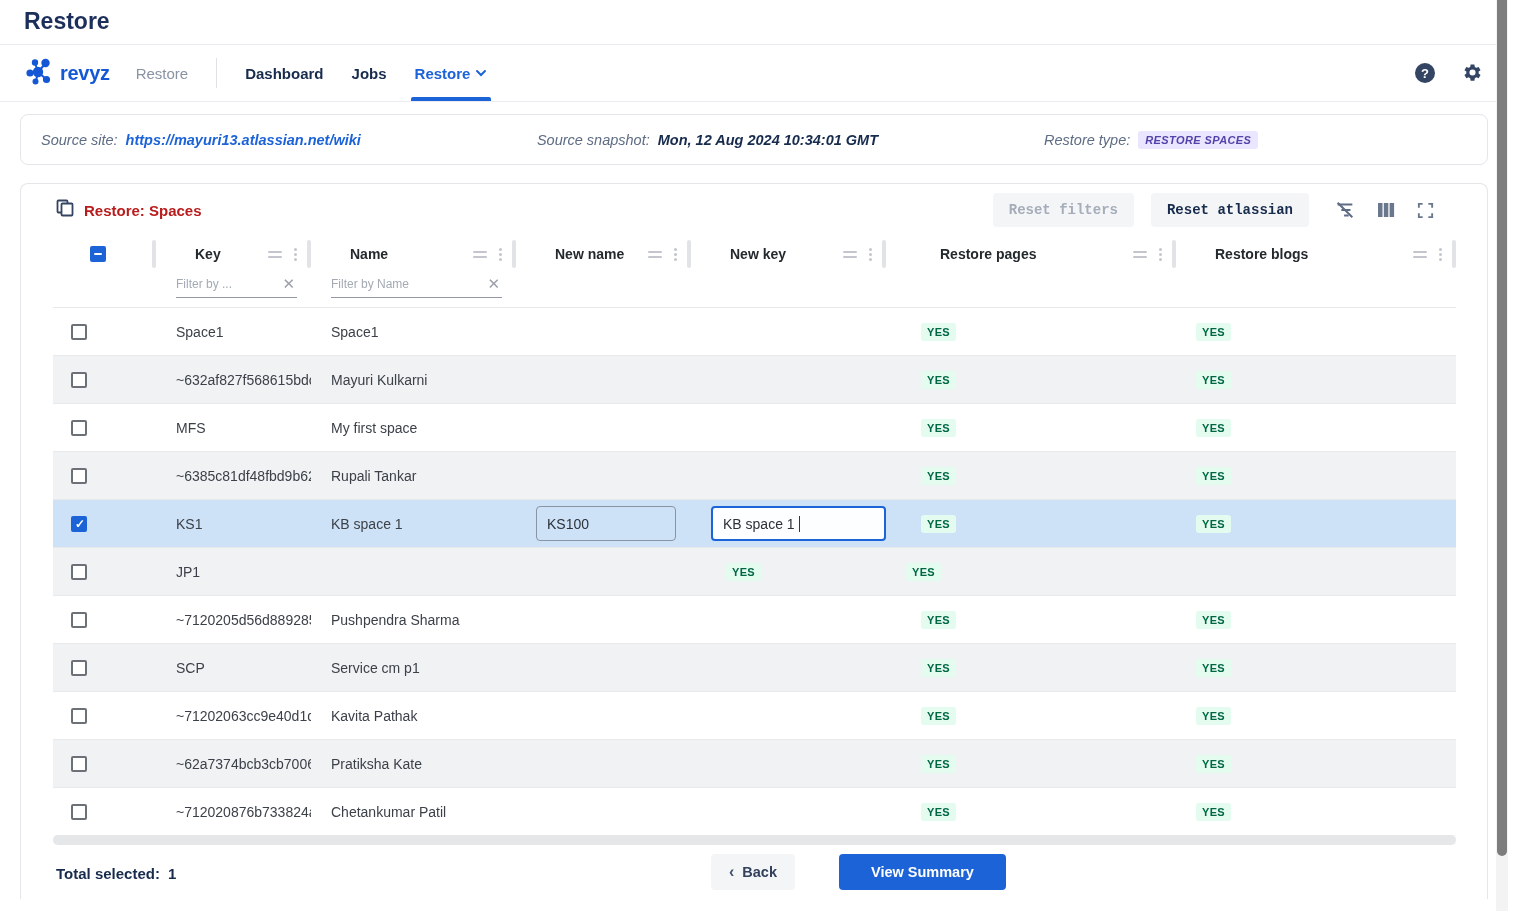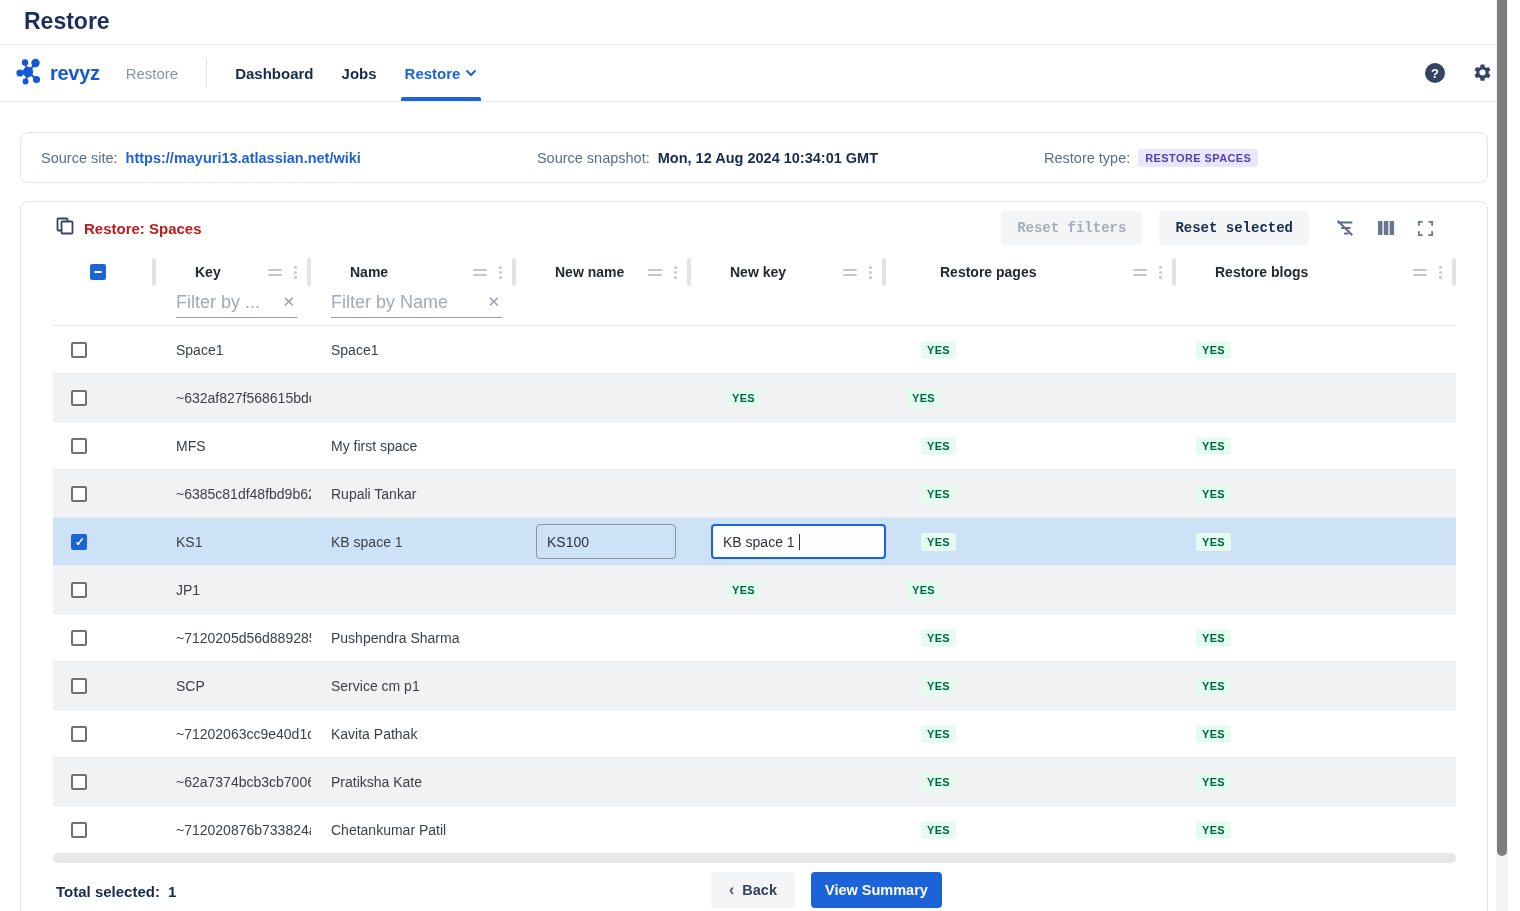--- a/index.html
+++ b/index.html
@@ -5,39 +5,39 @@
   * { margin:0; padding:0; box-sizing:border-box; }
   html,body { width:1520px; height:911px; overflow:hidden; background:#fff;
     font-family:"Liberation Sans", sans-serif; color:#172b4d; }
   .page { width:1508px; height:788px; position:relative; }
 
   
   .page-title { font-size:23px; font-weight:700; color:#1c2e5a; padding:8px 0 9px 24px; }
   .top-rule { border-top:1px solid #ebecf0; }
 
   
-  .navbar { height:57px; display:flex; align-items:center; padding:0 14px;
+  .navbar { height:57px; display:flex; align-items:center; padding:0 24px;
     border-bottom:1px solid #ebecf0; position:relative; }
   .brand { display:flex; align-items:center; gap:6px; margin-right:26px; }
   .brand-name { font-size:20px; font-weight:700; color:#1558d6; letter-spacing:-0.3px; }
   .nav-items { display:flex; align-items:center; gap:28px; height:100%; }
   .nav-item { font-size:15px; font-weight:600; color:#172b4d; cursor:pointer;
     height:100%; display:flex; align-items:center; position:relative; }
   .nav-item.muted { color:#8993a4; font-weight:400; }
   .nav-item.active { color:#1d63d8; }
   .nav-item.active .underline { position:absolute; left:-4px; right:-4px; bottom:0;
     height:4px; background:#1d63d8; border-radius:2px 2px 0 0; }
   .nav-divider { width:1px; height:30px; background:#dfe1e6; }
   .chev { margin-left:5px; display:inline-flex; }
   .nav-right { margin-left:auto; display:flex; align-items:center; gap:24px; }
   .icon-btn { cursor:pointer; display:flex; align-items:center; }
 
   
-  .source-card { margin:30px 20px 0 20px; border:1px solid #e4e6ea; border-radius:8px;
-    height:51px; display:flex; align-items:center; padding:0 20px; font-size:14.5px; }
+  .source-card { margin:12px 20px 0 20px; border:1px solid #e4e6ea; border-radius:8px;
+    height:51px; display:flex; align-items:center; padding:0 20px; font-size:14.5px;font-style:italic; }
   .src-label { color:#5e6c84; margin-right:8px; }
   .src-link { color:#1d63d8; font-weight:600; cursor:pointer; }
   .src-value { color:#172b4d; font-weight:600; }
   .src-group { display:flex; align-items:center; }
   .g2 { margin-left:176px; }
   .g3 { margin-left:166px; }
   .type-badge { background:#eae6ff; color:#5243aa; font-size:11px; font-weight:700;
     letter-spacing:.4px; padding:3px 7px; border-radius:3px; }
 
   
@@ -62,21 +62,21 @@
   .hcell .hicons { margin-left:auto; display:flex; align-items:center; gap:12px;
     padding-right:14px; }
   .drag-ic { display:flex; flex-direction:column; gap:3px; }
   .drag-ic i { display:block; width:14px; height:2px; background:#c3c7cd; border-radius:1px; }
   .dots-ic { display:flex; flex-direction:column; gap:2px; }
   .dots-ic i { width:3px; height:3px; border-radius:50%; background:#c3c7cd; }
   .hcell.pages { padding-left:35px; }
   .fcell { height:35px; display:flex; align-items:center; padding:0 14px 6px 20px; }
   .filter-box { flex:1; display:flex; align-items:center; border-bottom:1px solid #949aa5;
     padding-bottom:4px; }
-  .filter-ph { color:#a4aab4; font-size:18px; white-space:nowrap; overflow:hidden;
+  .filter-ph { color:#a4aab4; font-size:12px; white-space:nowrap; overflow:hidden;
     flex:1; }
   .x-ic { color:#9aa0aa; font-size:15px; cursor:pointer; padding:0 2px; }
 
   .trow { display:grid; grid-template-columns:103px 155px 205px 175px 195px 290px 280px;
     height:48px; border-top:1px solid #e8e9eb; background:#fff; }
   .trow.striped { background:#f1f2f4; }
   .trow.selected { background:#cde2f6; }
   .tcell { display:flex; align-items:center; padding-left:20px; font-size:14px;
     color:#3c4149; white-space:nowrap; overflow:hidden; }
   .tcell.cbx { padding-left:18px; }
@@ -106,21 +106,21 @@
   .card-footer { height:56px; display:flex; align-items:center; padding-left:35px;
     position:relative; }
   .total-label { font-size:15px; font-weight:700; color:#172b4d; }
   .total-value { font-size:15px; font-weight:700; color:#172b4d; margin-left:8px; }
   .footer-btns { position:absolute; left:690px; top:9px; display:flex; gap:16px; }
   .back-btn { display:flex; align-items:center; gap:8px; background:#f4f5f7; color:#33415c;
     font-size:14.5px; font-weight:600; border:none; border-radius:4px; padding:9px 18px;
     cursor:pointer; font-family:inherit; }
   .back-chev { font-size:16px; color:#42526e; }
   .primary-btn { background:#1d63d8; color:#fff; font-size:14.5px; font-weight:600;
-    border:none; border-radius:4px; padding:9px 14px; cursor:pointer; font-family:inherit; }
+    border:none; border-radius:4px; padding:9px 32px; cursor:pointer; font-family:inherit;margin-left:28px; }
 
   
   .v-scrollbar { position:absolute; right:0; top:0; width:12px; height:911px;
     background:#f3f3f3; }
   .v-thumb { position:absolute; top:0; left:1px; width:10px; height:856px;
     background:#7d7d7d; border-radius:0 0 6px 6px; }
 </style>
 </head>
 <body>
 
@@ -200,21 +200,21 @@
     <div class="card-header">
       <span>
         <svg width="18" height="18" viewBox="0 0 18 18" fill="none" stroke="#344563" stroke-width="1.8">
             <rect x="1.5" y="1.5" width="10" height="12" rx="1"></rect>
             <rect x="5.5" y="4.5" width="11" height="12" rx="1" fill="#fff"></rect>
           </svg>
       </span>
       <span class="card-title">Restore: Spaces</span>
       <div class="hdr-right">
         <button class="btn disabled">Reset filters</button>
-        <button class="btn">Reset selected</button>
+        <button class="btn">Reset atlassian</button>
         <div class="tool-icons">
           <span class="icon-btn">
             <svg width="22" height="22" viewBox="0 0 24 24" fill="none" stroke="#5e6c84" stroke-width="2">
                 <path d="M4 6h16M8 12h10M11 18h5"></path>
                 <line x1="4" y1="4" x2="20" y2="20" stroke-width="2.2"></line>
               </svg>
           </span>
           <span class="icon-btn">
             <svg width="20" height="20" viewBox="0 0 20 20" fill="#6b778c">
                 <rect x="2" y="3" width="4.5" height="14"></rect>
@@ -363,20 +363,21 @@
             </div>
             <div class="tcell">
               <span class="yes-badge">YES</span>
             </div>
           </div>
           <div class="trow striped">
             <div class="tcell cbx">
               <span class="checkbox"></span>
             </div>
             <div class="tcell">~632af827f568615bdc</div>
+            <div class="tcell">Mayuri Kulkarni</div>
             <div class="tcell"></div>
             <div class="tcell"></div>
             <div class="tcell pages">
               <span class="yes-badge">YES</span>
             </div>
             <div class="tcell">
               <span class="yes-badge">YES</span>
             </div>
           </div>
           <div class="trow">

